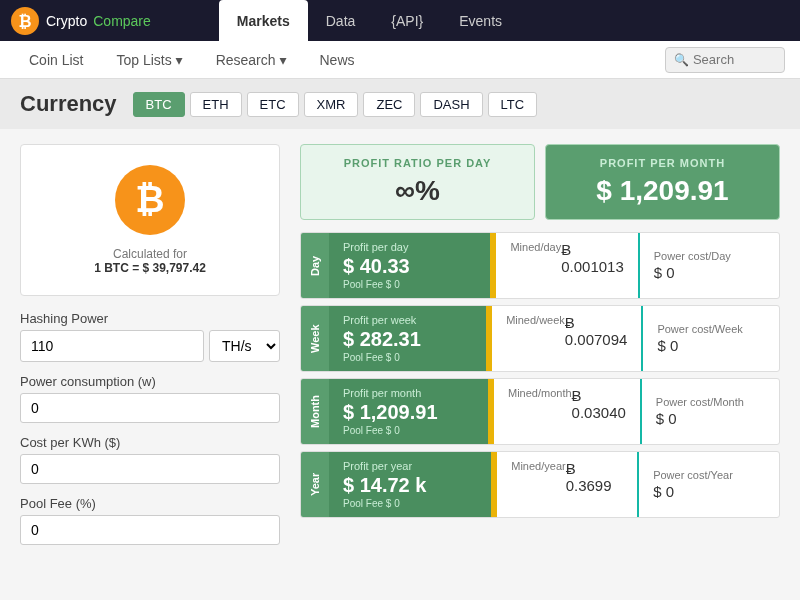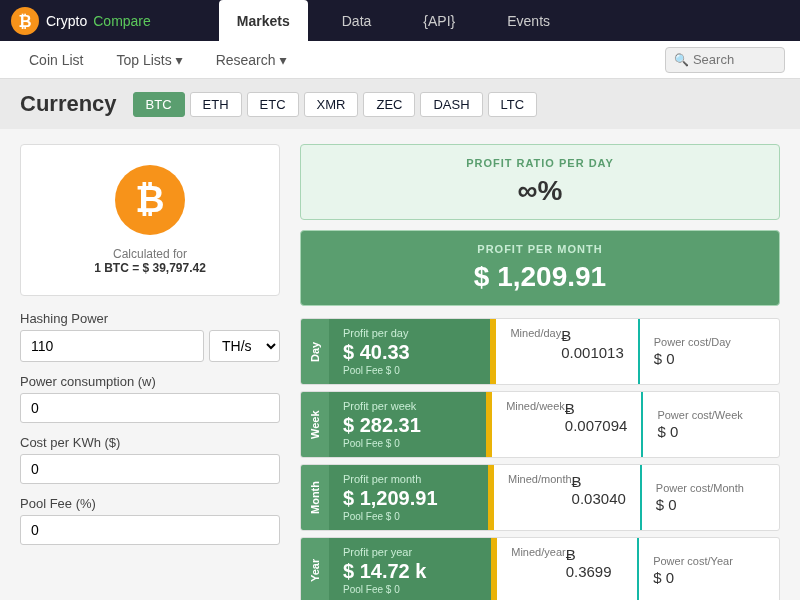--- a/index.html
+++ b/index.html
@@ -20,21 +20,21 @@
       margin-right: 20px;
     }
     .logo-icon {
       width: 30px;
       height: 30px;
     }
     .logo-crypto { color: #fff; }
     .logo-compare { color: #5bc85b; }
     .top-nav-items {
       display: flex;
-      gap: 16px;
+      gap: 0;
       flex: 1;
       padding-left: 48px;
     }
     .top-nav-item {
       color: #ccc;
       padding: 0 18px;
       height: 41px;
       display: flex;
       align-items: center;
       cursor: pointer;
@@ -197,21 +197,20 @@
     
     .right-panel {
       flex: 1;
     }
 
     
     .profit-summary {
       display: flex;
       gap: 10px;
       margin-bottom: 12px;
-      flex-direction: column;
     }
     .profit-card {
       flex: 1;
       border: 1px solid #a8d5b5;
       border-radius: 4px;
       padding: 12px 15px;
       text-align: center;
     }
     .profit-card.light {
       background: #e8f5ec;
@@ -342,20 +341,21 @@
     <div class="top-nav-item">Data</div>
     <div class="top-nav-item">{API}</div>
     <div class="top-nav-item">Events</div>
   </div>
 </nav>
 
 <nav class="sub-nav">
   <div class="sub-nav-item">Coin List</div>
   <div class="sub-nav-item">Top Lists ▾</div>
   <div class="sub-nav-item">Research ▾</div>
+  <div class="sub-nav-item">News</div>
   <div class="search-box">
     <span style="color:#aaa;margin-right:4px;font-size:12px;">🔍</span>
     <input type="text" placeholder="Search" style="">
   </div>
 </nav>
 
 <div class="currency-header">
   <h2 class="currency-title">Currency</h2>
   <div class="currency-tabs">
     <div class="currency-tab active">BTC</div>

